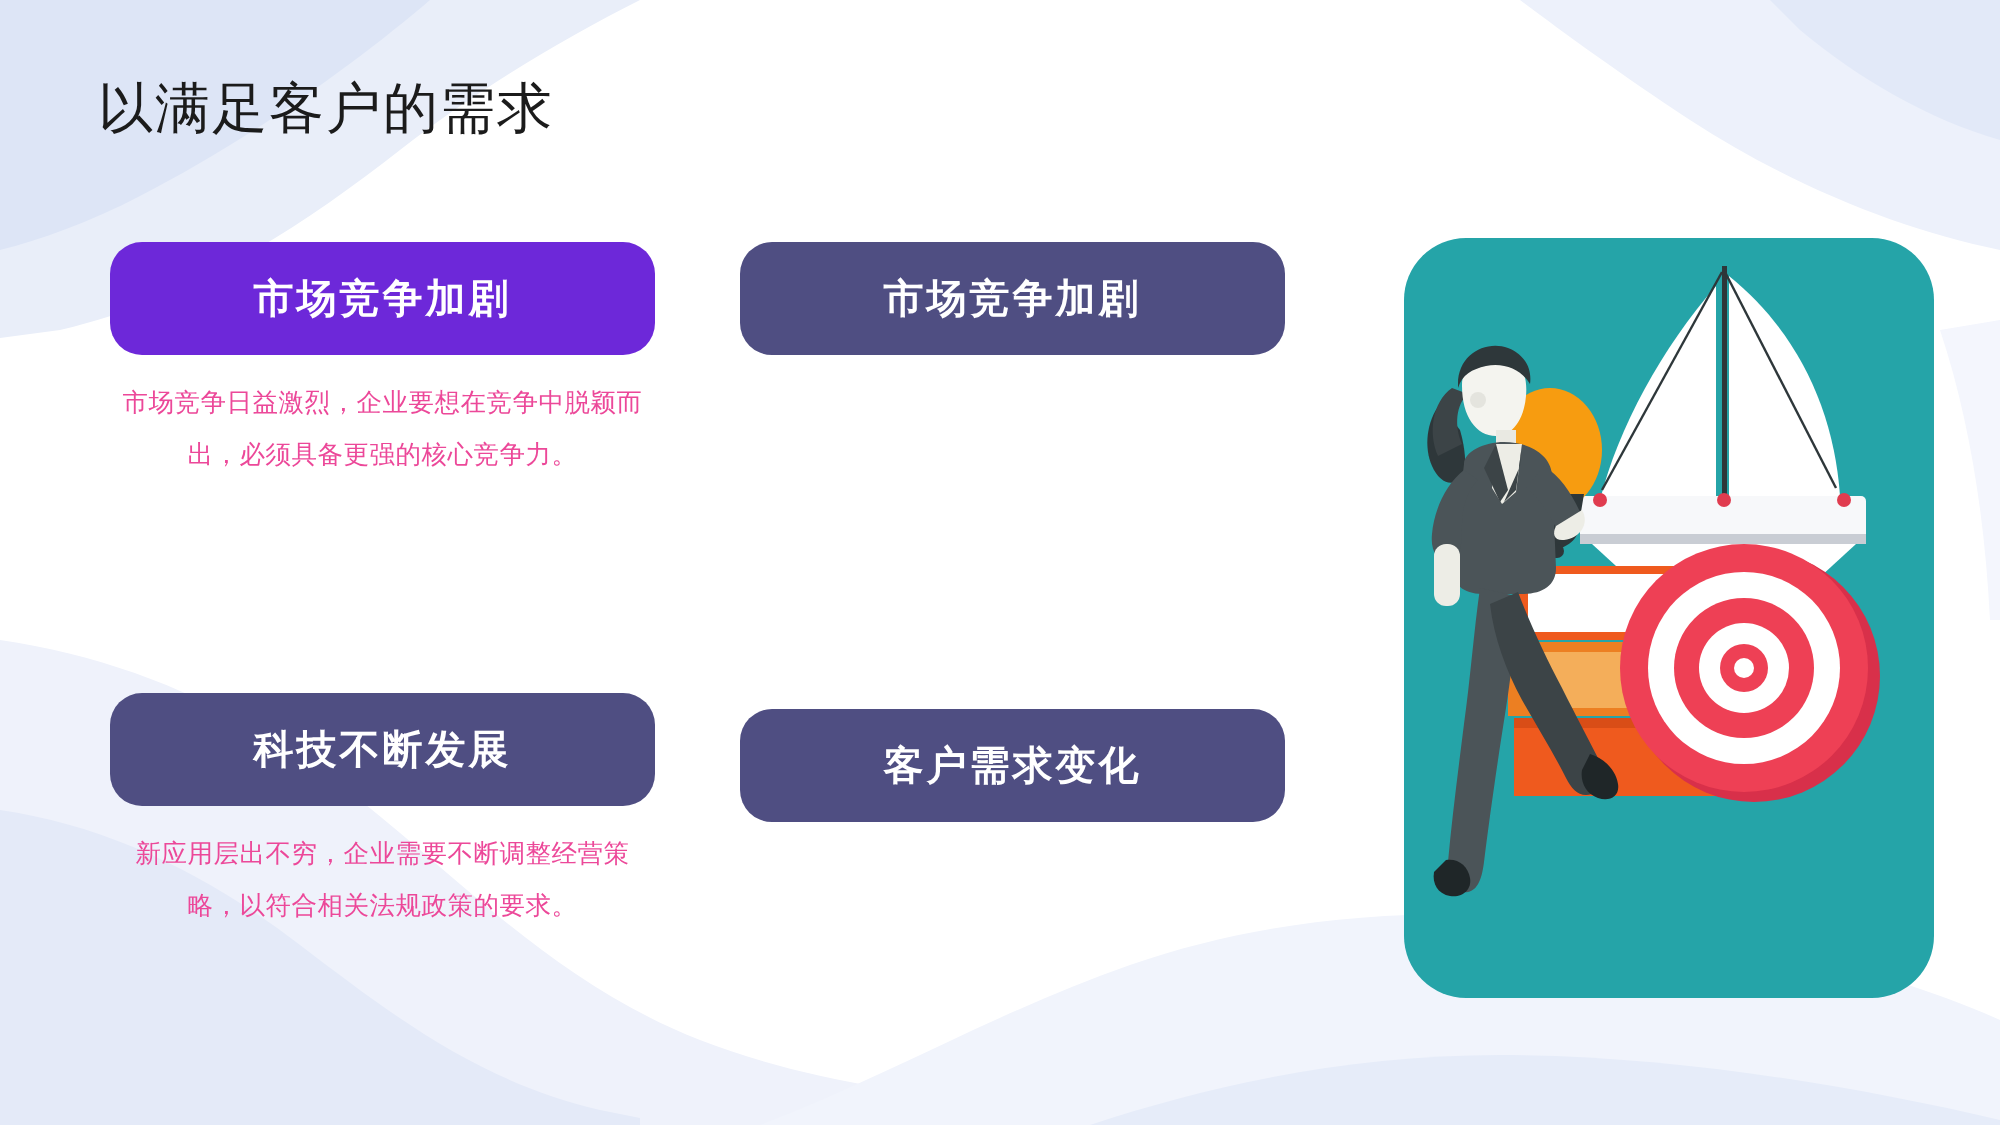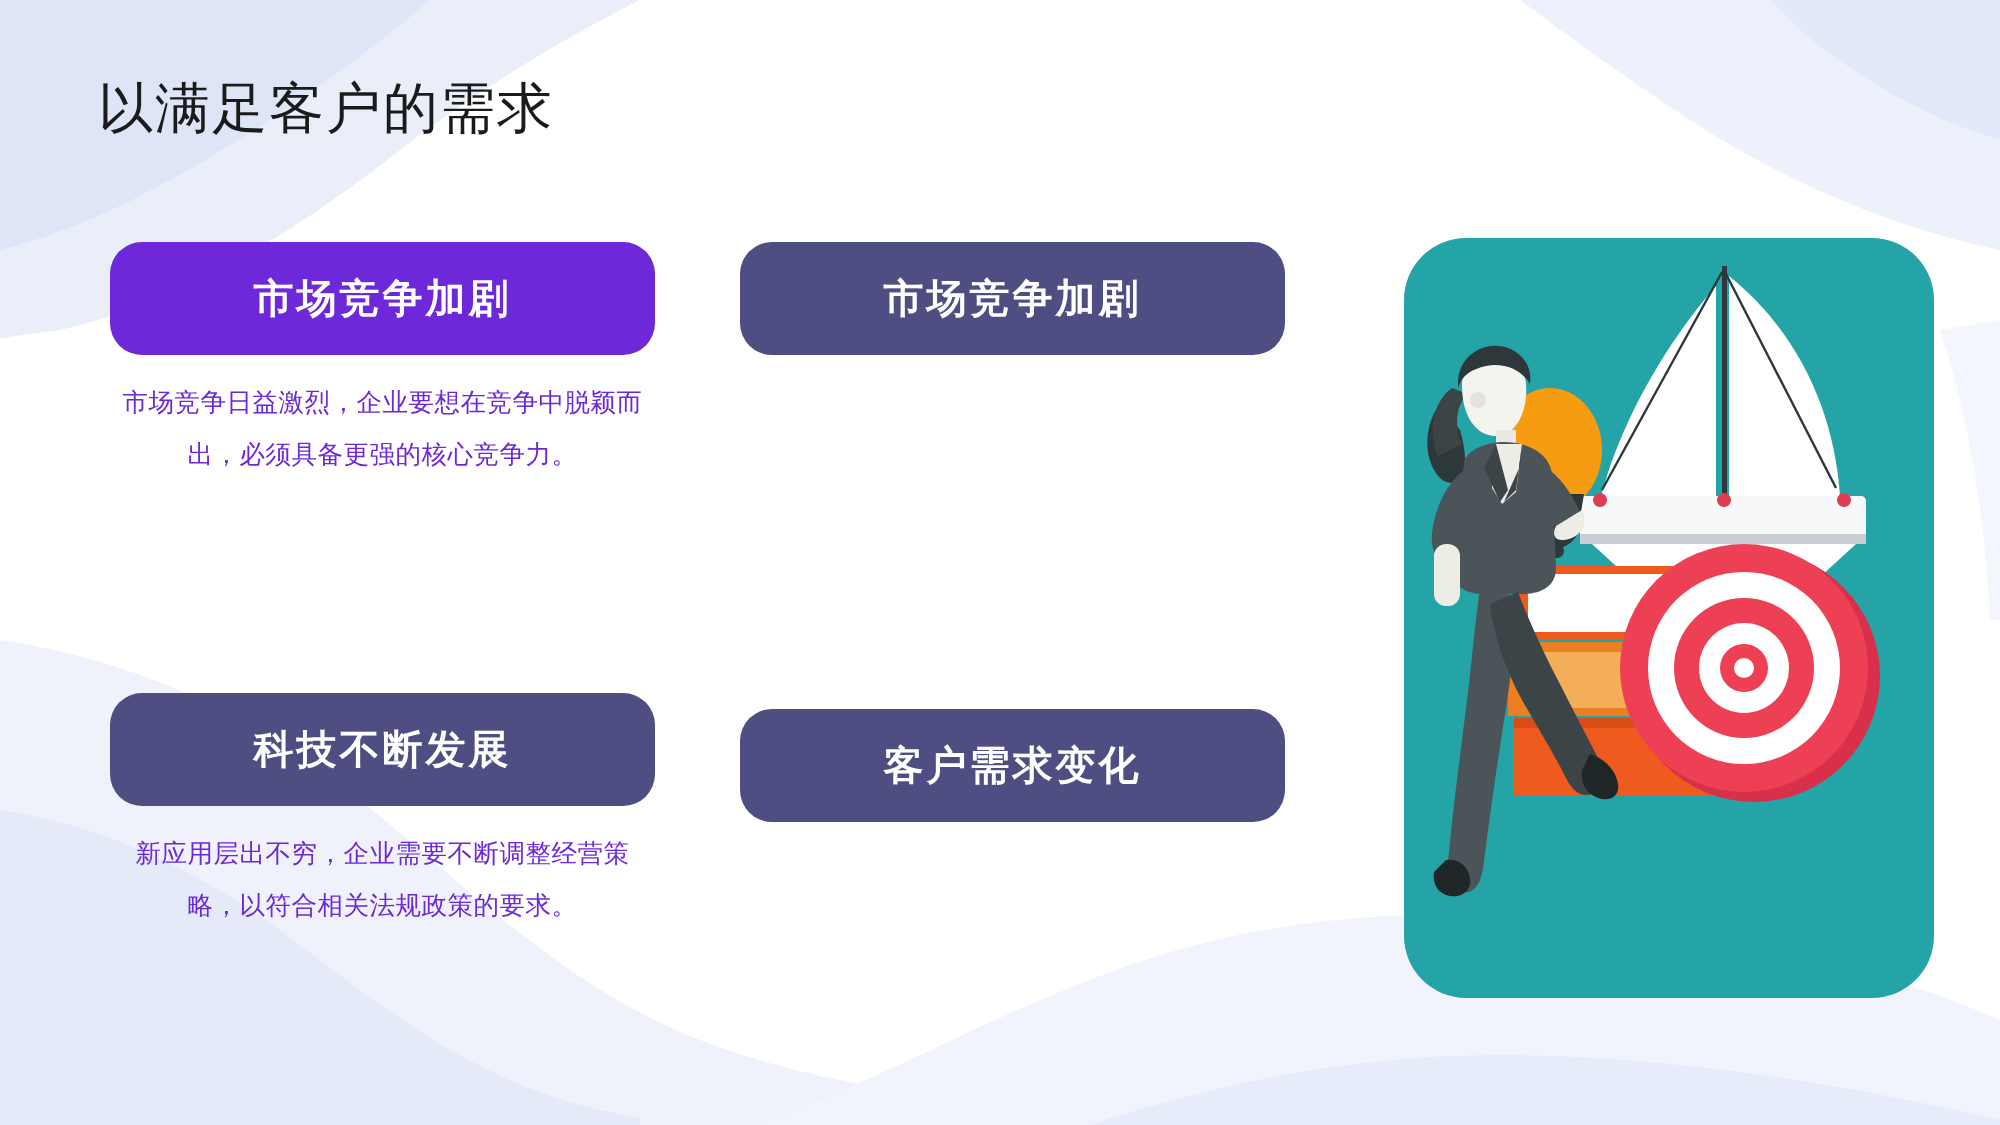--- a/index.html
+++ b/index.html
@@ -38,21 +38,21 @@
     font-size:40px;
     font-weight:700;
     letter-spacing:3px;
     font-family:"Liberation Serif","DejaVu Serif",serif;
   }
   .card-body {
     margin-top:22px;
     padding:0 4px;
     font-size:25.5px;
     line-height:52px;
-    color:#6d28d9;
+    color:#ec4899;
     text-align:center;
     letter-spacing:0.5px;
     font-family:"Liberation Serif","DejaVu Serif",serif;
   }
 
   #card-1 { left:110px; top:242px; }
   #card-2 { left:740px; top:242px; }
   #card-3 { left:110px; top:693px; }
   #card-4 { left:740px; top:709px; }
 

